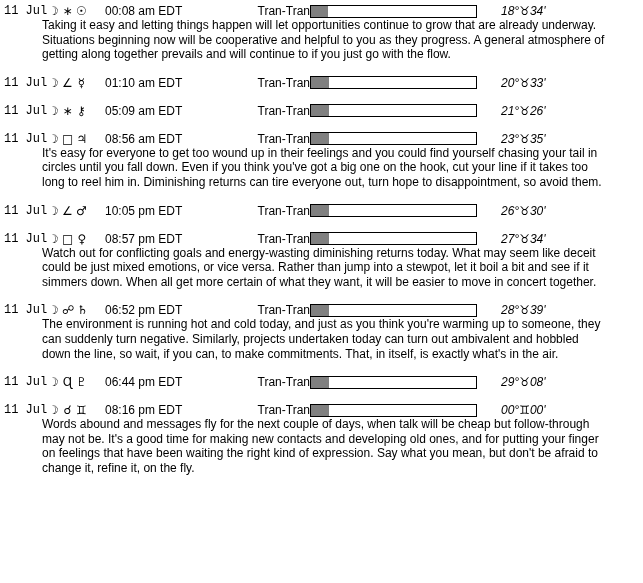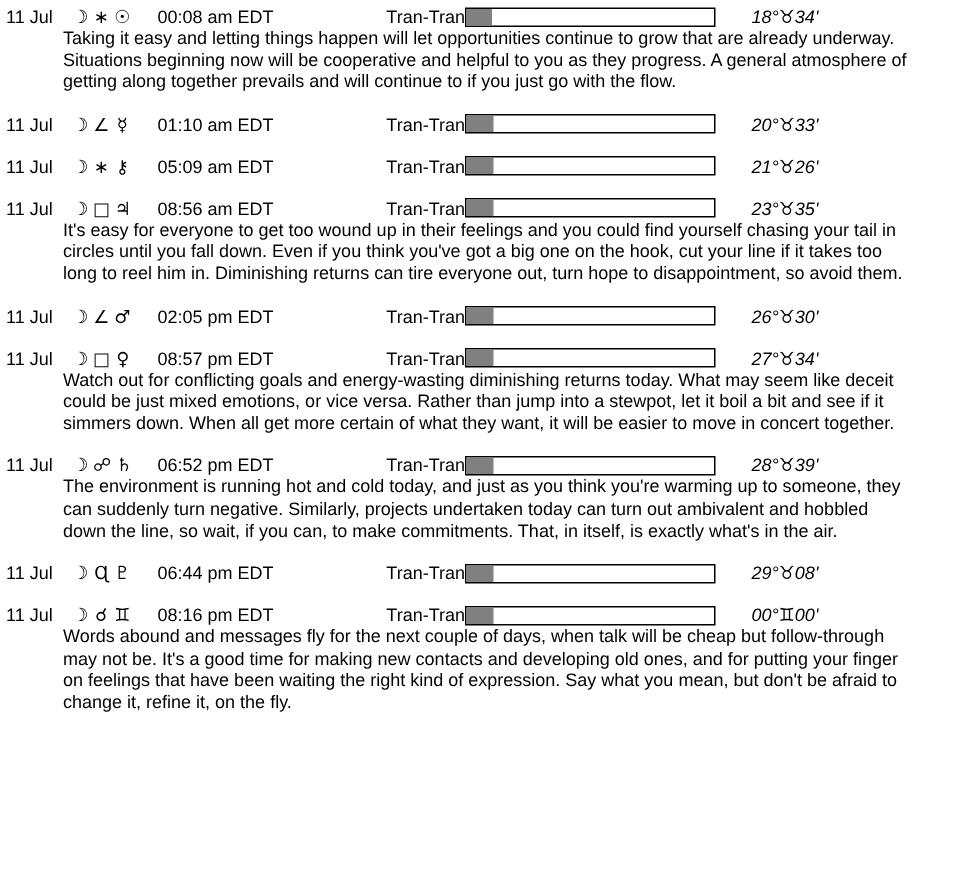--- a/index.html
+++ b/index.html
@@ -18,21 +18,21 @@
     box-sizing: border-box;
   }
   .event { margin-bottom: 14px; }
   .head {
     display: flex;
     align-items: center;
     height: 14px;
     line-height: 14px;
     white-space: nowrap;
   }
-  .c-date { margin-left: 4px; width: 44px; }
+  .c-date { margin-left: 4px; width: 44px; font-family: Liberation Mono, monospace; }
   .c-syms {
     width: 57px;
     display: flex;
     gap: 3px;
     font-family: "DejaVu Sans", sans-serif;
     font-size: 12px;
   }
   .c-syms .sym { display: inline-block; min-width: 11px; text-align: center; }
   .c-time { width: 95px; }
   .c-type { width: 110px; text-align: right; }
@@ -134,21 +134,21 @@
   </div>
 
   <div class="event">
     <div class="head">
       <span class="c-date">11 Jul</span>
       <span class="c-syms" title="Moon semisquare Mars">
           <span class="sym">☽</span>
           <span class="sym">∠</span>
           <span class="sym">♂</span>
         </span>
-      <span class="c-time">02:05 pm EDT</span>
+      <span class="c-time">10:05 pm EDT</span>
       <span class="c-type">Tran-Tran</span>
       <span class="c-bar" style="border-color: rgb(0, 0, 0);">
         <span class="fill" style="width: 11%; background: rgb(128, 128, 128);"></span>
       </span>
       <span class="c-deg">26°♉30'</span>
     </div>
 
   </div>
 
   <div class="event">

